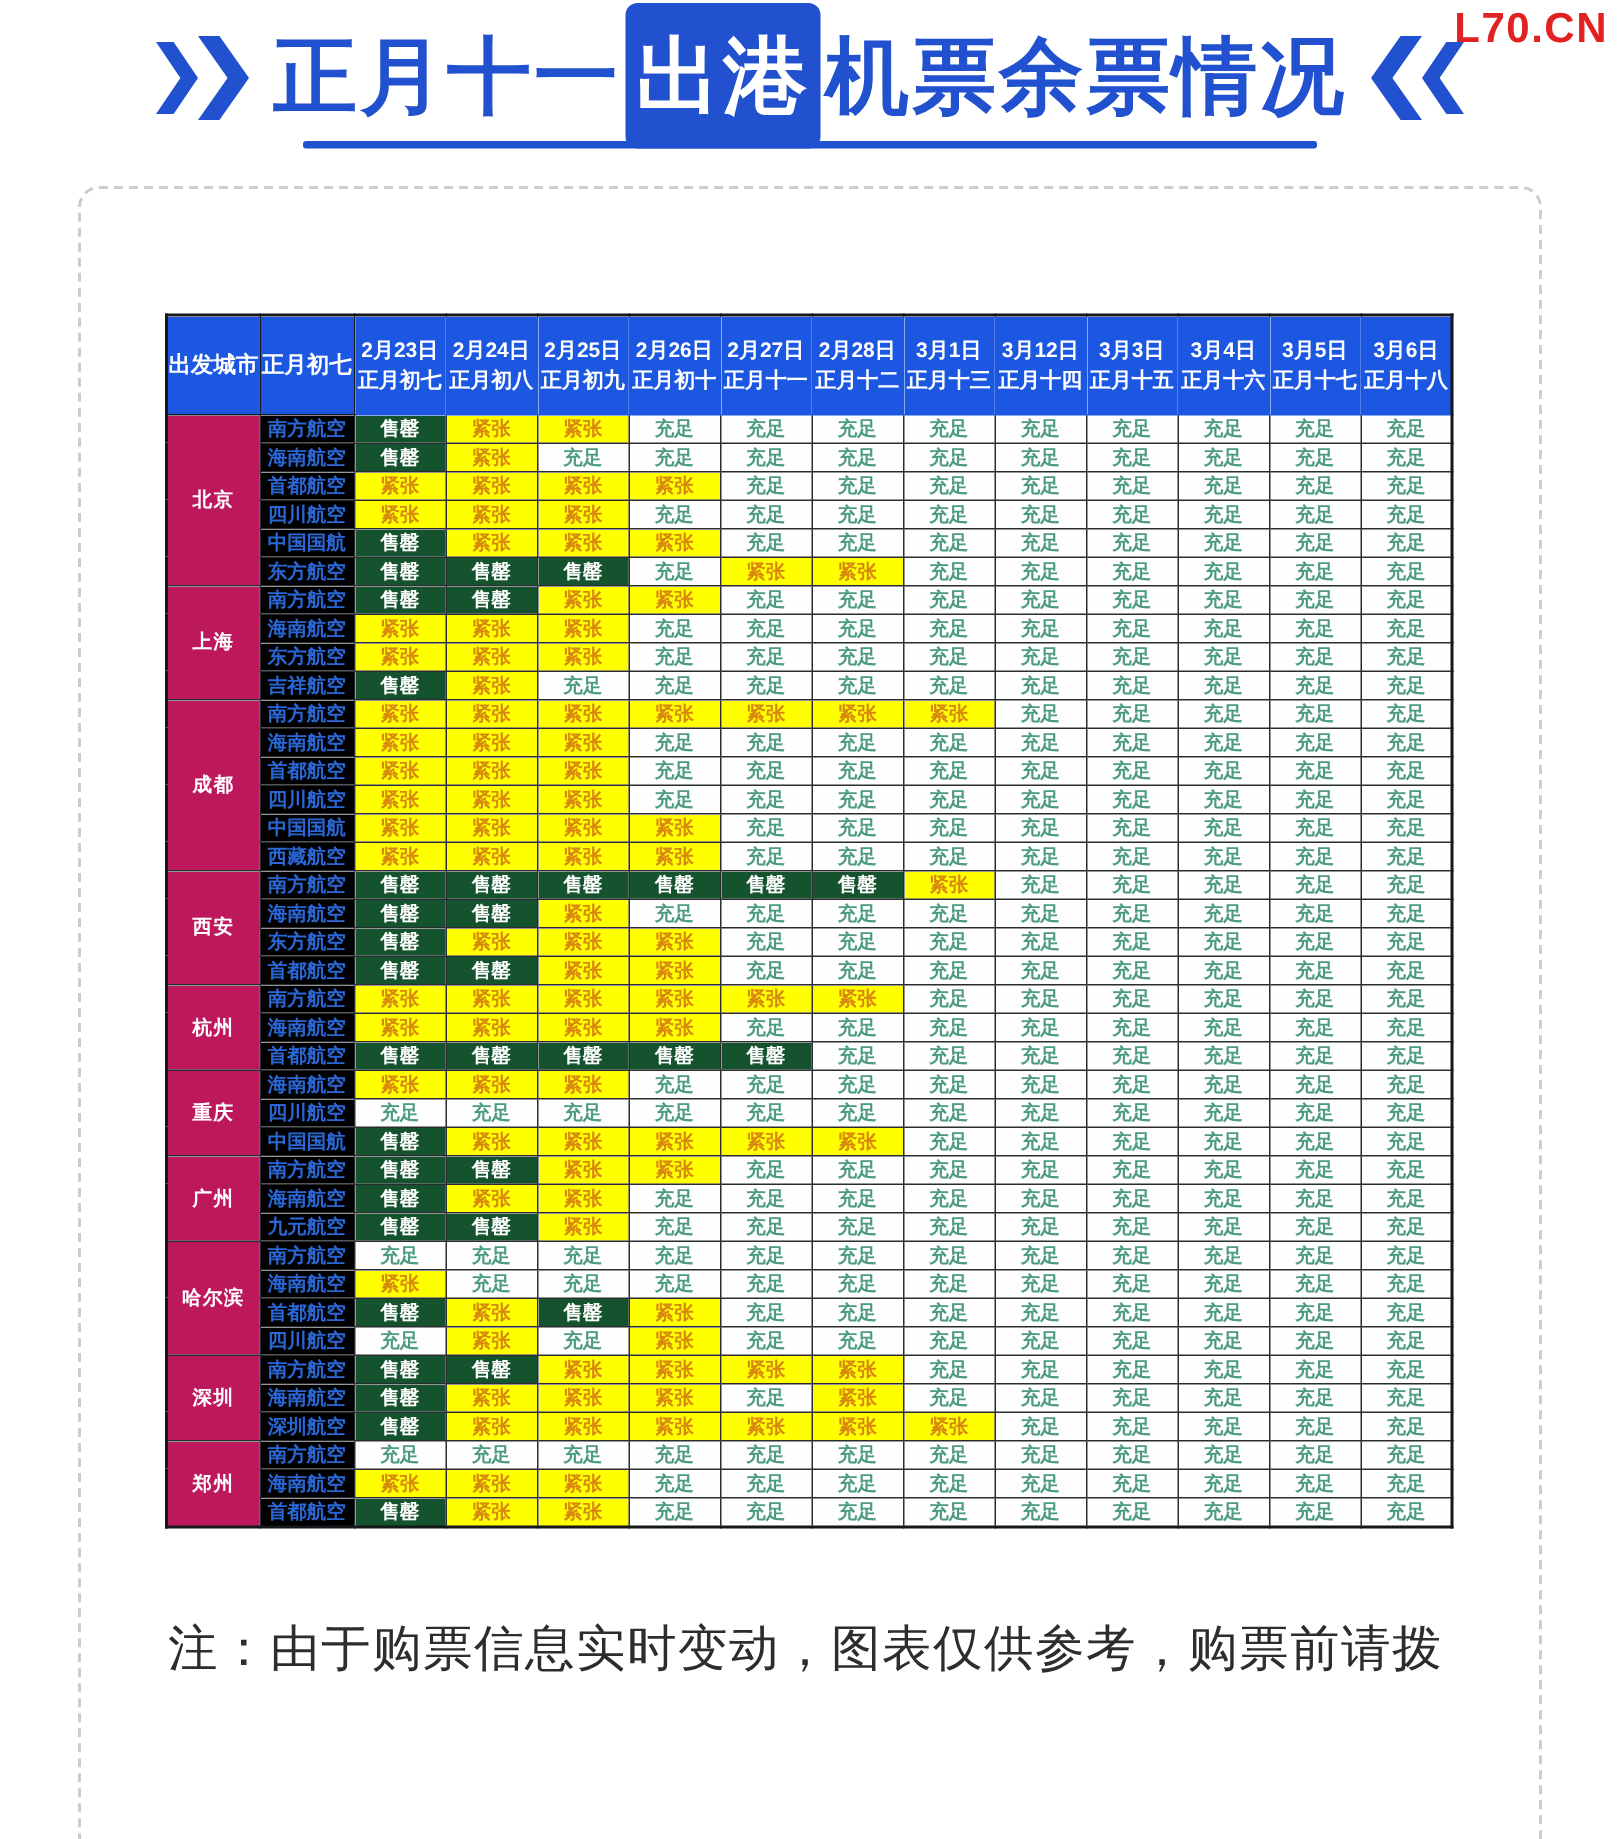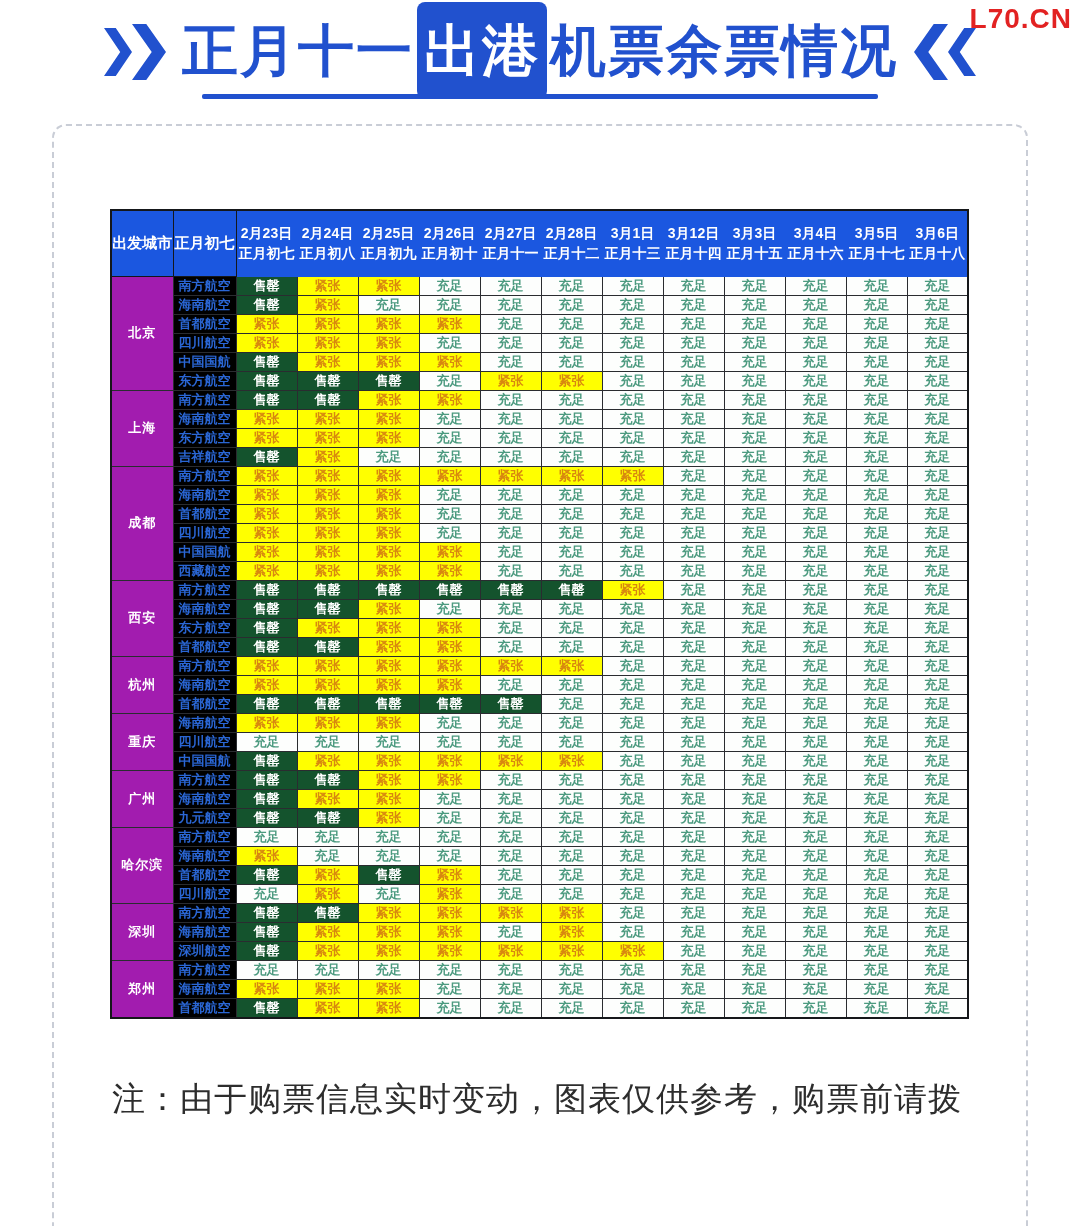--- a/index.html
+++ b/index.html
@@ -29,21 +29,21 @@
   
   table.tickets { position:absolute; left:110px; top:209px; border-collapse:collapse;
                   table-layout:fixed; border:2px solid #15171a; }
   .tickets th, .tickets td { text-align:center; vertical-align:middle; overflow:hidden; white-space:nowrap; }
   .tickets thead th { background:#1b57e0; color:#ffffff; height:66px;
                       border:1px solid #1b57e0; font-weight:700; }
   .tickets thead th.fixed-col { border:1px solid #15171a; font-size:15px; }
   .th-date { font-size:14px; line-height:1.45;margin-left:37px; }
   .tickets tbody td { height:18px; font-size:13px; font-weight:700; line-height:18px;
                       border:1px solid #2a2c30; }
-  td.city-cell { background:#a21caf; color:#ffffff; font-size:15px; letter-spacing:1px; }
+  td.city-cell { background:#be185d; color:#ffffff; font-size:15px; letter-spacing:1px; }
   td.airline-cell { background:#000000; color:#2a66d4; font-size:13px; }
   td.soldout { background:#14532d; color:#ffffff; }
   td.tight   { background:#ffff00; color:#d8880f; }
   td.ample   { background:#fdfefd; color:#4d9b80; }
 
   
   .note { position:absolute; left:112px; top:1068px; width:930px; font-size:33px;
           color:#2d2d2d; line-height:1.85; letter-spacing:1px; }
 </style>
 </head>

